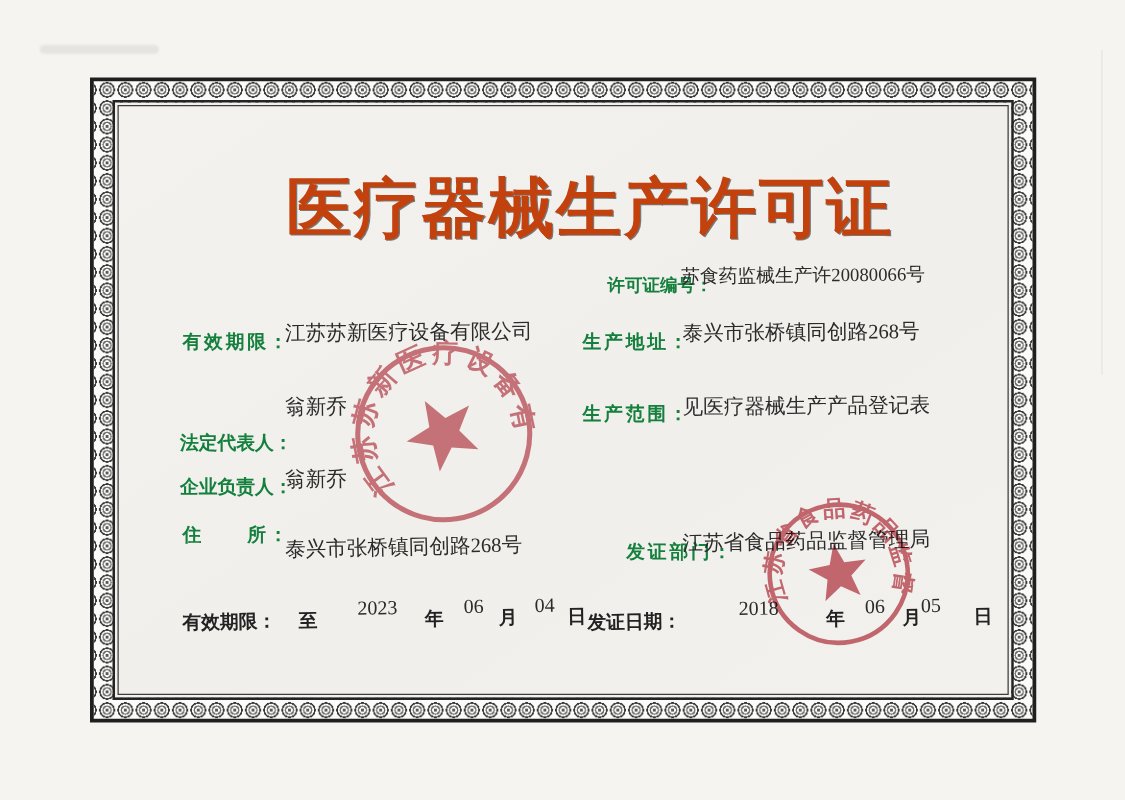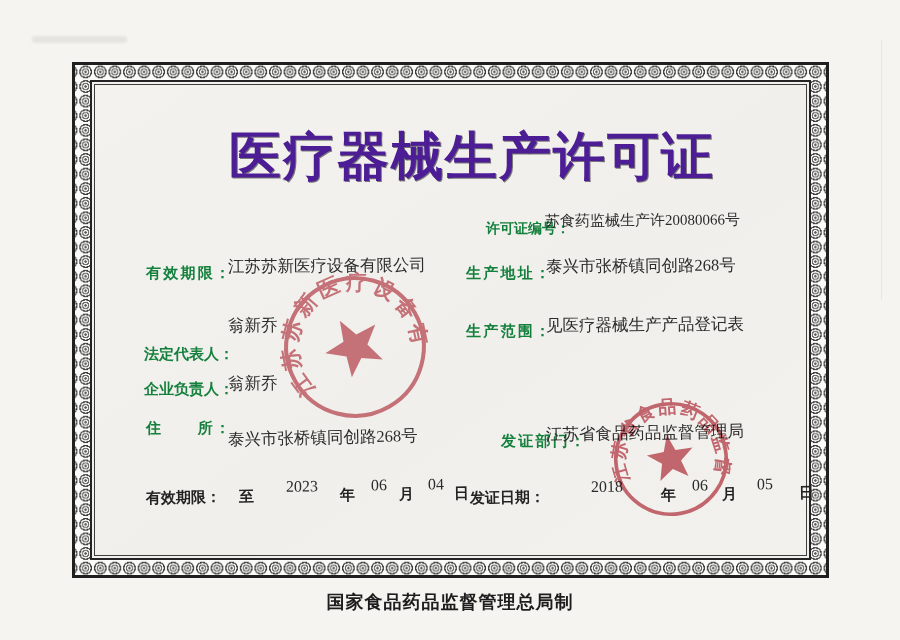--- a/index.html
+++ b/index.html
@@ -29,22 +29,22 @@
     background-position:center;
   }
   .frame-inner{
     position:absolute;inset:15px;
     background:linear-gradient(145deg,#f3f2ee 0%,#f0efeb 55%,#f2f1ed 100%);
     border:2.5px solid #242424;
     box-shadow: inset 0 0 0 2px #f2f1ed, inset 0 0 0 3px #3d3d3d;
   }
 
   .title{
-    position:absolute;left:0;right:0;top:122px;text-align:center;
-    font-size:52px;font-weight:900;letter-spacing:2px;color:#4c1d95;
+    position:absolute;left:0;right:0;top:132px;text-align:center;
+    font-size:52px;font-weight:900;letter-spacing:2px;color:#c2410c;
     text-shadow:1px 1px 0 rgba(20,20,20,.55);
     padding-left:44px;
   }
 
   .label{
     position:absolute;font-weight:bold;font-size:15px;color:#15803d;
     width:84px;text-align-last:justify;white-space:nowrap;
   }
   .label.small{font-size:14px;width:78px;}
   .value{
@@ -116,24 +116,23 @@
   <span class="label" style="left:466px;top:264px;">生产地址：</span>
   <span class="value" style="left:546px;top:256px;">泰兴市张桥镇同创路268号</span>
 
   <span class="label" style="left:466px;top:322px;">生产范围：</span>
   <span class="value" style="left:546px;top:315px;">见医疗器械生产产品登记表</span>
 
   <span class="label" style="left:466px;top:432px;margin-left:35px;">发证部门：</span>
   <span class="value tilt2" style="left:546px;top:424px;">江苏省食品药品监督管理局</span>
 
   <div class="dateline" style="left:470px;top:489px;">
-    <span>发证日期：</span><span class="num" style="margin-left:46px;">2018</span><span class="unit" style="margin-left:38px;">年</span><span class="num" style="margin-left:16px;">06</span><span class="unit" style="margin-left:14px;">月</span><span class="num" style="margin-left:20px;">05</span><span class="unit" style="margin-left:26px;">日</span>
+    <span>发证日期：</span><span class="num" style="margin-left:46px;">2018</span><span class="unit" style="margin-left:38px;">年</span><span class="num" style="margin-left:16px;">06</span><span class="unit" style="margin-left:14px;">月</span><span class="num" style="margin-left:0;">05</span><span class="unit" style="margin-left:26px;">日</span>
   </div>
 
-  <div class="footer">国家食品药品监督管理总局制</div>
 
   <svg class="seal company" width="172" height="172" viewBox="0 0 170 170">
     <defs>
       <path id="arc1" d="M 31.4 104.5 A 57 57 0 1 1 138.6 104.5" fill="none"></path>
     </defs>
     <circle cx="85" cy="85" r="68" fill="none" stroke="currentColor" stroke-width="4"></circle>
     <polygon fill="currentColor" points="85,55 92.3,74.9 113.5,75.7 96.9,88.9 102.6,109.3 85,97.5 67.4,109.3 73.1,88.9 56.5,75.7 77.7,74.9"></polygon>
     <text font-size="21" fill="currentColor">
       <textPath href="#arc1" startOffset="3" textLength="300" lengthAdjust="spacing">江苏苏新医疗设备有限公司</textPath>
     </text>

